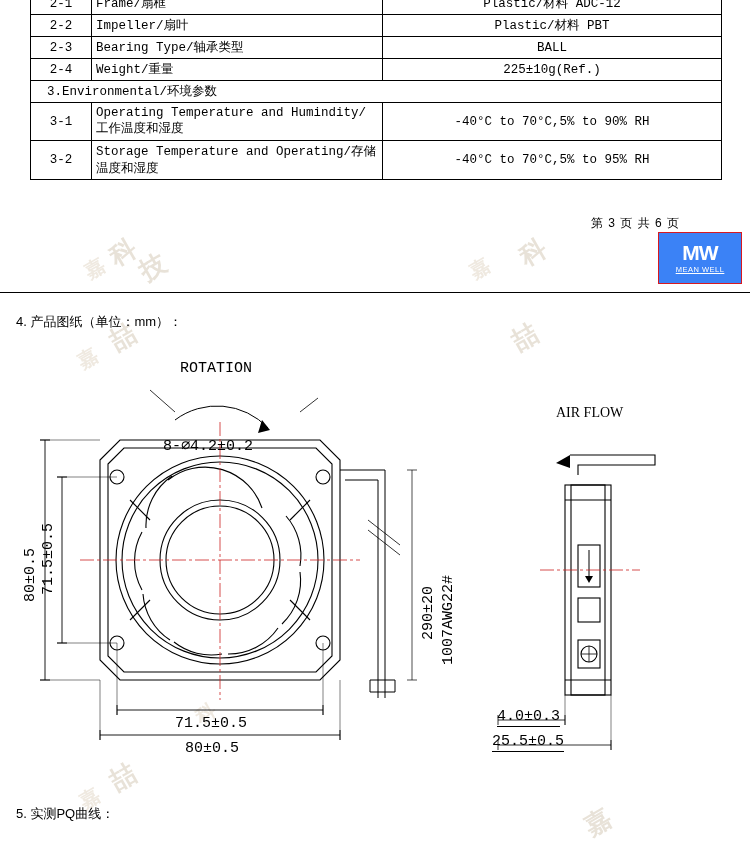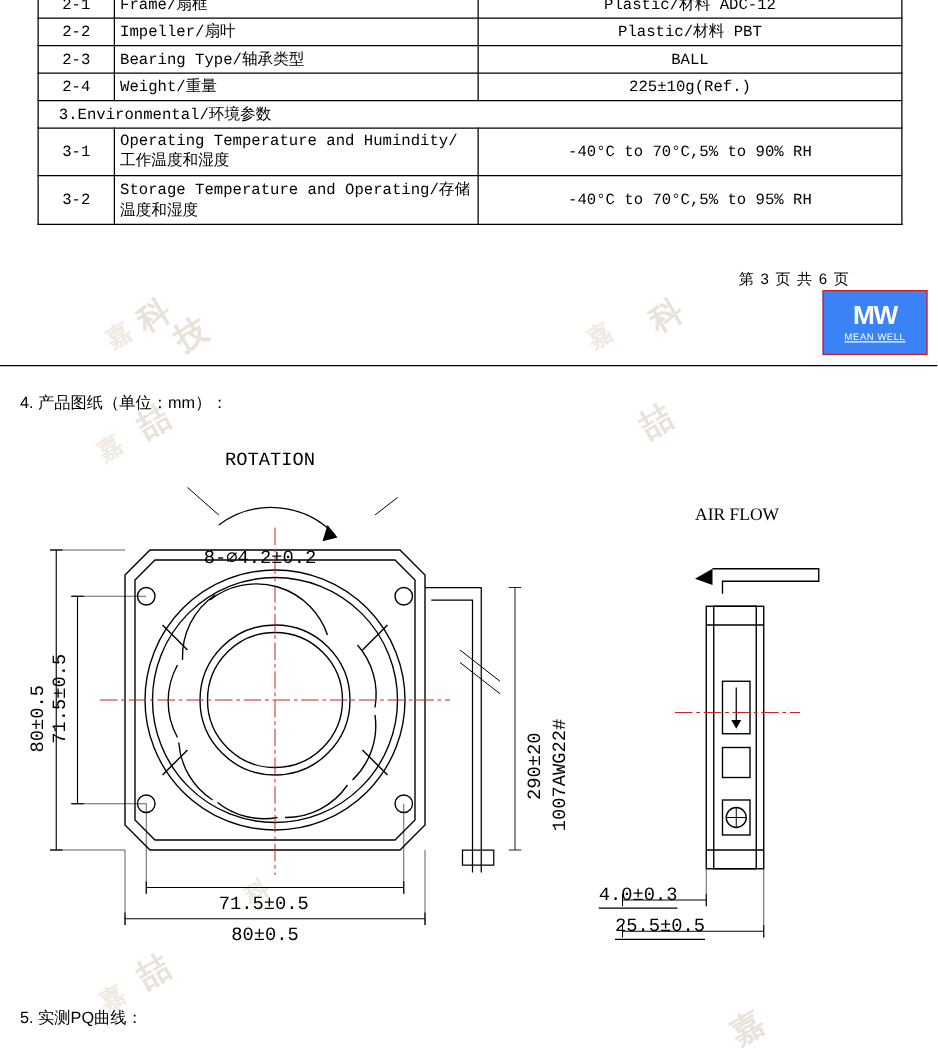--- a/index.html
+++ b/index.html
@@ -251,15 +251,15 @@
   
   <div class="lbl" style="left:180px;top:20px;font-size:15px;">ROTATION</div>
   <div class="lbl" style="left:163px;top:78px;font-size:15px;margin-top:18px;">8-∅4.2±0.2</div>
   <div class="lbl-v" style="left:22px;top:262px;font-size:15px;">80±0.5</div>
   <div class="lbl-v" style="left:40px;top:255px;font-size:15px;">71.5±0.5</div>
   <div class="lbl" style="left:175px;top:375px;font-size:15px;">71.5±0.5</div>
   <div class="lbl" style="left:185px;top:400px;font-size:15px;">80±0.5</div>
   <div class="lbl-v" style="left:420px;top:300px;font-size:15px;">290±20</div>
   <div class="lbl-v" style="left:440px;top:325px;font-size:15px;">1007AWG22#</div>
   <div class="lbl" style="left:556px;top:65px;font-size:14px;font-family:Liberation Serif, serif;">AIR FLOW</div>
-  <div class="lbl ul" style="left:479px;top:368px;font-size:15px;">4.0±0.3</div>
+  <div class="lbl ul" style="left:497px;top:368px;font-size:15px;">4.0±0.3</div>
   <div class="lbl ul" style="left:492px;top:393px;font-size:15px;text-align:right;">25.5±0.5</div>
 </div>
 
 </body></html>

